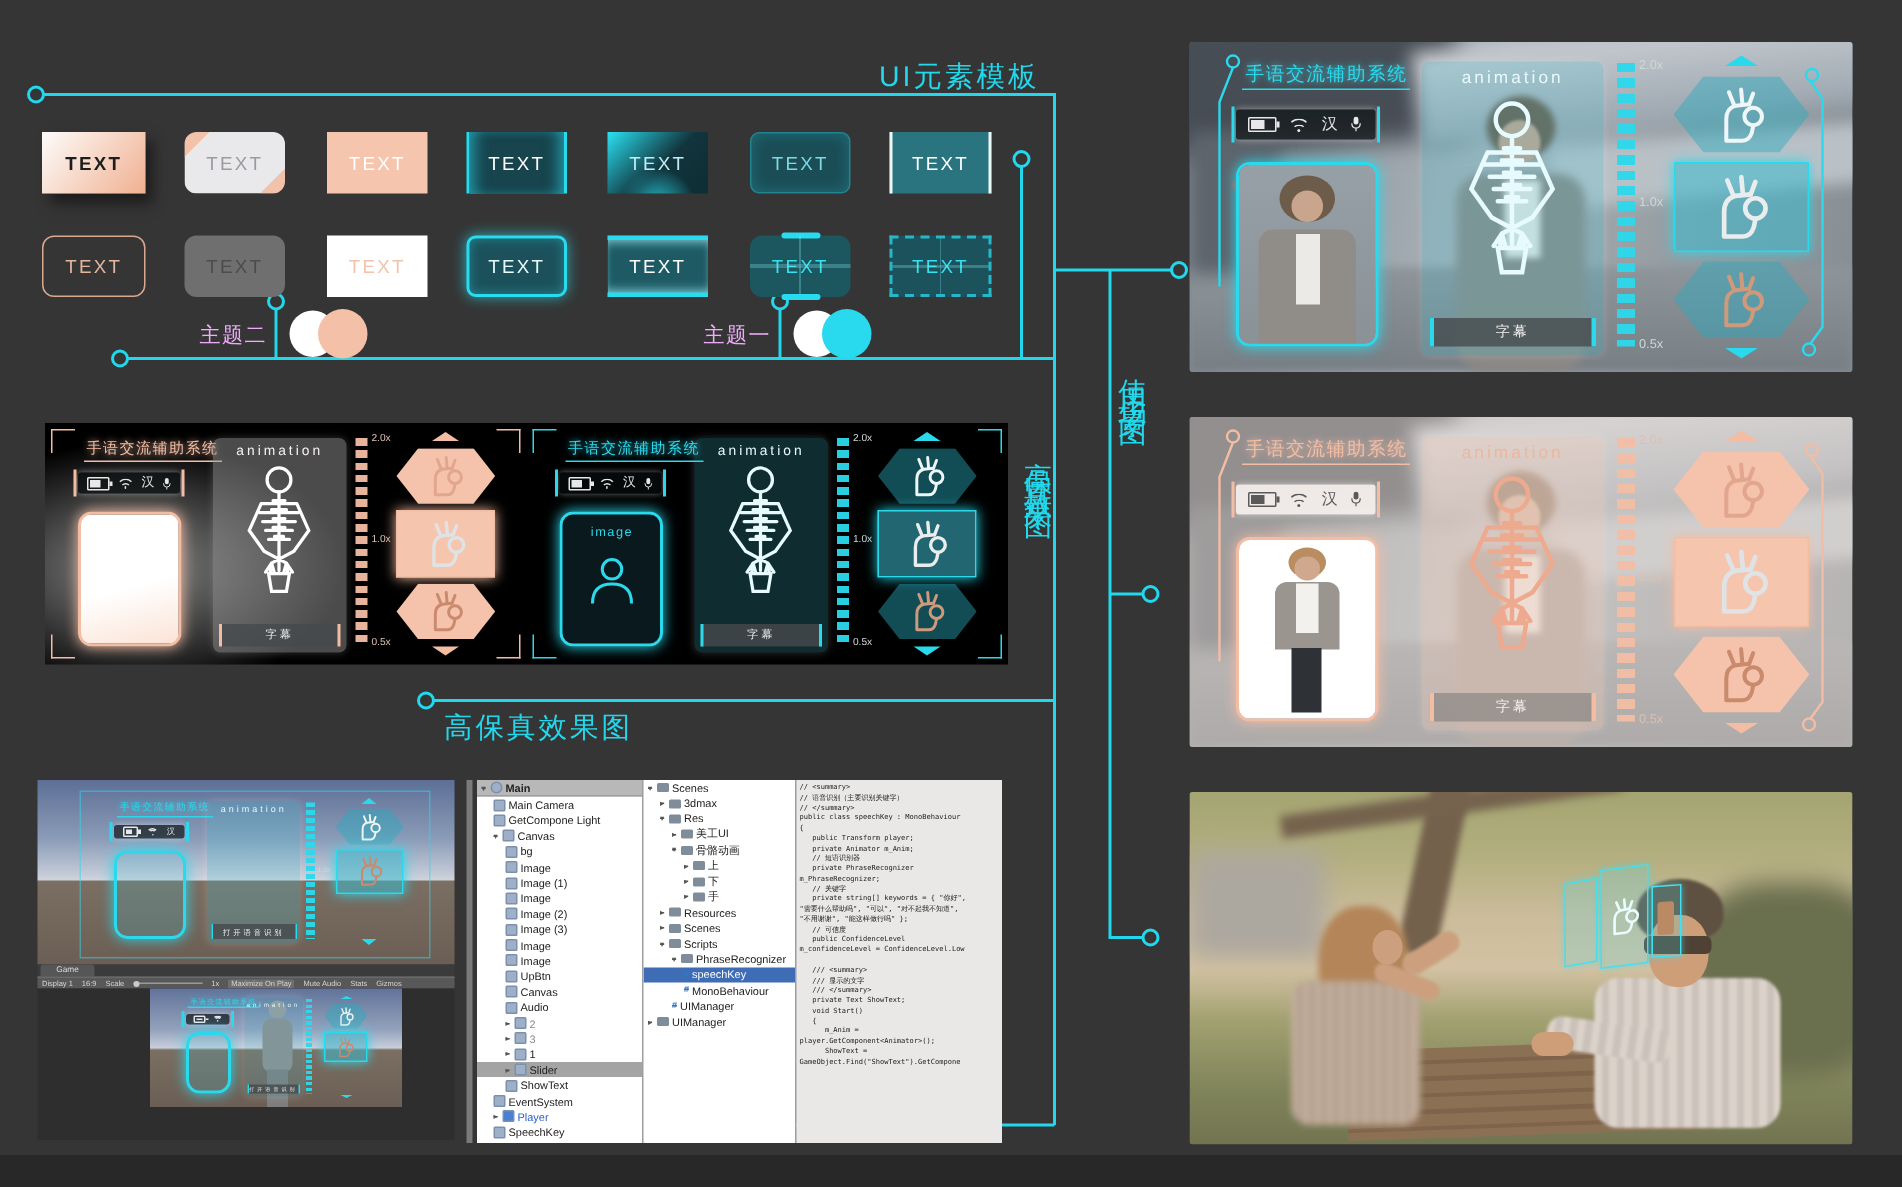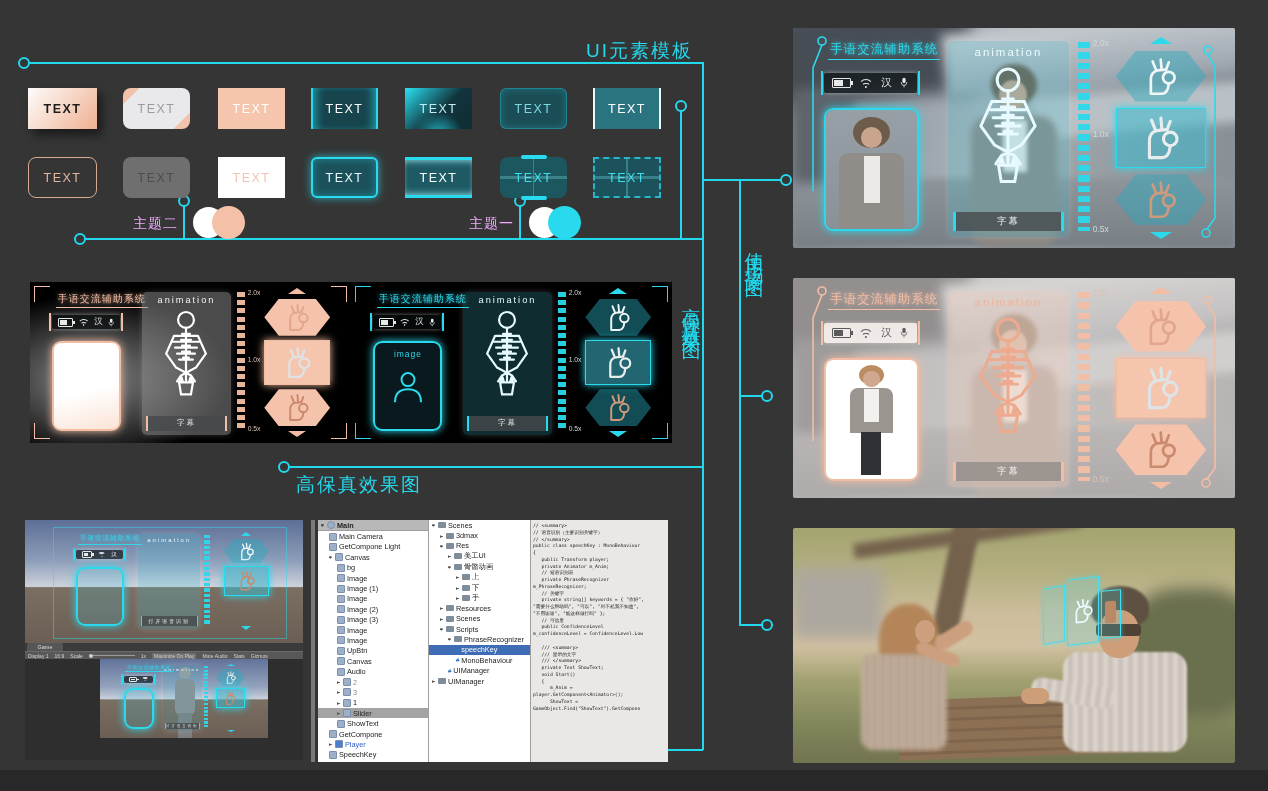--- a/index.html
+++ b/index.html
@@ -607,21 +607,21 @@
         <s class="arw">▸</s>
         <s class="gi"></s>
         <span>Slider</span>
       </div>
     <div class="row l2">
         <s class="gi"></s>
         <span>ShowText</span>
       </div>
     <div class="row l1">
         <s class="gi"></s>
-        <span>GetCompone</span>
+        <span>EventSystem</span>
       </div>
     <div class="row l1 txt-b">
         <s class="arw">▸</s>
         <s class="gi" style="background:#4d7fd0;"></s>
         <span>Player</span>
       </div>
     <div class="row l1">
         <s class="gi"></s>
         <span>SpeechKey</span>
       </div>

